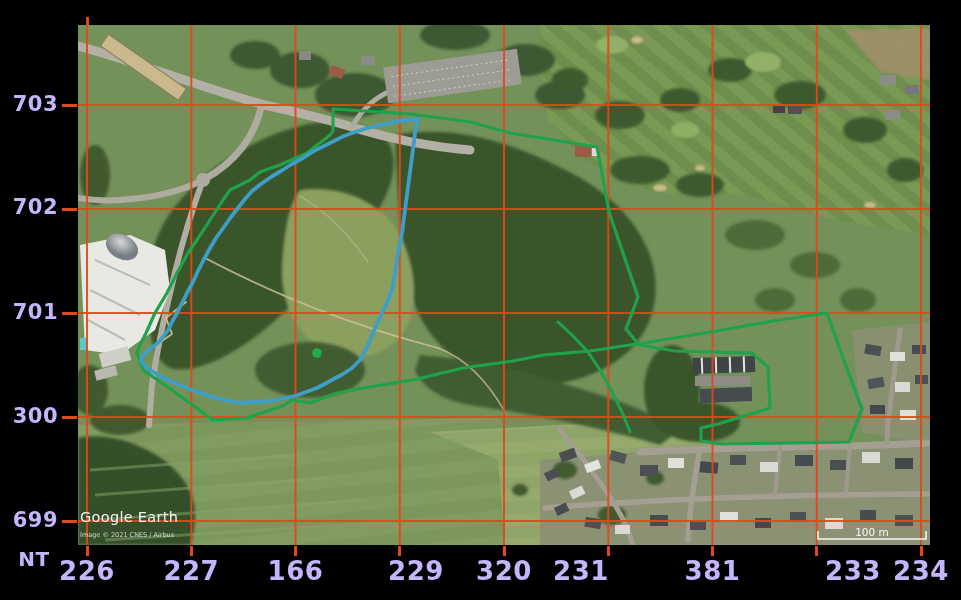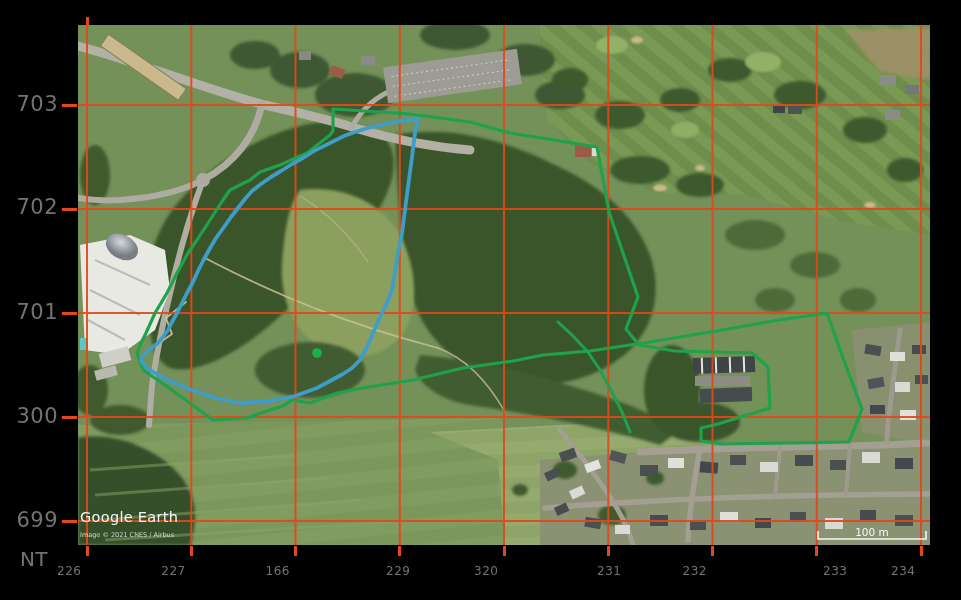--- a/index.html
+++ b/index.html
@@ -1,23 +1,23 @@
 <!DOCTYPE html>
 <html><head>
 <meta charset="utf-8">
 <style>
   html,body{margin:0;padding:0;background:#000;}
   .stage{position:relative;width:961px;height:600px;background:#000;overflow:hidden;
          font-family:"DejaVu Sans",sans-serif;}
   .mapwrap{position:absolute;left:78px;top:25px;width:852px;height:520px;}
   .mapwrap svg{display:block;width:852px;height:520px;}
-  .axis-label{position:absolute;color:#737373;font-weight:normal;letter-spacing:.5px;
+  .axis-label{position:absolute;color:#c4b5fd;font-weight:bold;letter-spacing:.5px;
               font-size:21px;line-height:23px;user-select:none;}
   .ylab{width:56px;left:2px;text-align:right;}
-  .xlab{width:60px;top:560px;font-size:12px;}
+  .xlab{width:60px;top:560px;text-align:center;font-size:26px;}
   .zone{width:44px;left:12px;top:548px;text-align:center;font-size:20px;}
   .tick{position:absolute;background:#e2481a;}
   .tick-left{width:15px;height:3px;left:62px;}
   .tick-bottom{width:3px;height:10px;top:546px;}
   .tick-top{width:3px;height:8px;top:17px;}
 </style>
 </head>
 <body>
 
 <div class="stage">
@@ -266,22 +266,22 @@
   <div class="tick tick-left" style="top:312px"></div>
   <div class="tick tick-left" style="top:416px"></div>
   <div class="tick tick-left" style="top:520px"></div>
 
   <div class="axis-label zone">NT</div>
   <div class="axis-label xlab" style="left:57px">226</div>
   <div class="axis-label xlab" style="left:161.3px">227</div>
   <div class="axis-label xlab" style="left:265.5px">166</div>
   <div class="axis-label xlab" style="left:386px">229</div>
   <div class="axis-label xlab" style="left:474px">320</div>
-  <div class="axis-label xlab" style="left:597px">231</div>
-  <div class="axis-label xlab" style="left:682.5px">232</div>
+  <div class="axis-label xlab" style="left:551px">231</div>
+  <div class="axis-label xlab" style="left:682.5px">381</div>
   <div class="axis-label xlab" style="left:823px">233</div>
   <div class="axis-label xlab" style="left:891px">234</div>
 
   <div class="tick tick-bottom" style="left:85.5px"></div>
   <div class="tick tick-bottom" style="left:189.8px"></div>
   <div class="tick tick-bottom" style="left:294px"></div>
   <div class="tick tick-bottom" style="left:398.3px"></div>
   <div class="tick tick-bottom" style="left:502.5px"></div>
   <div class="tick tick-bottom" style="left:606.8px"></div>
   <div class="tick tick-bottom" style="left:711px"></div>

